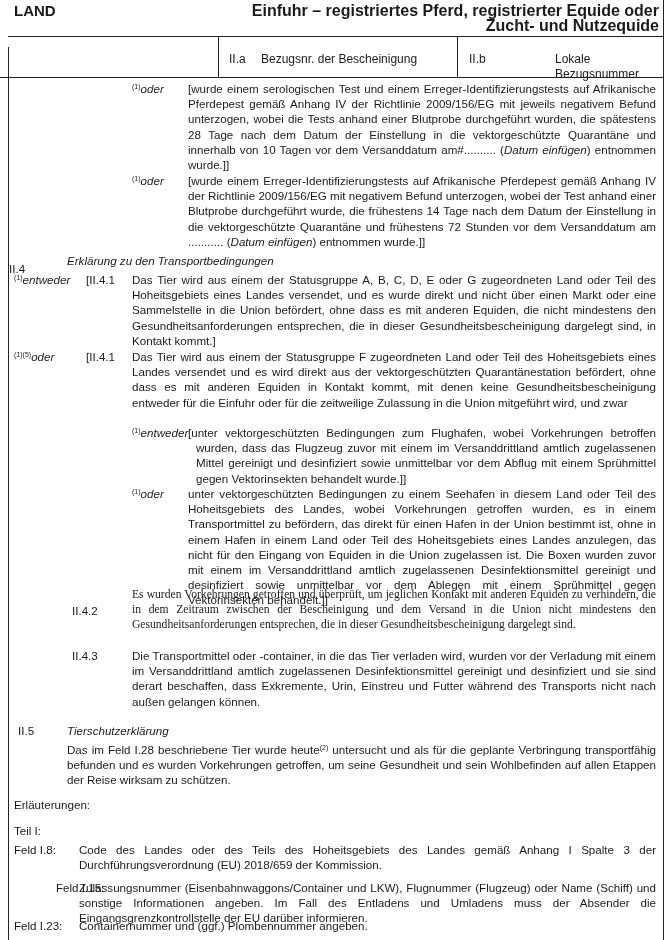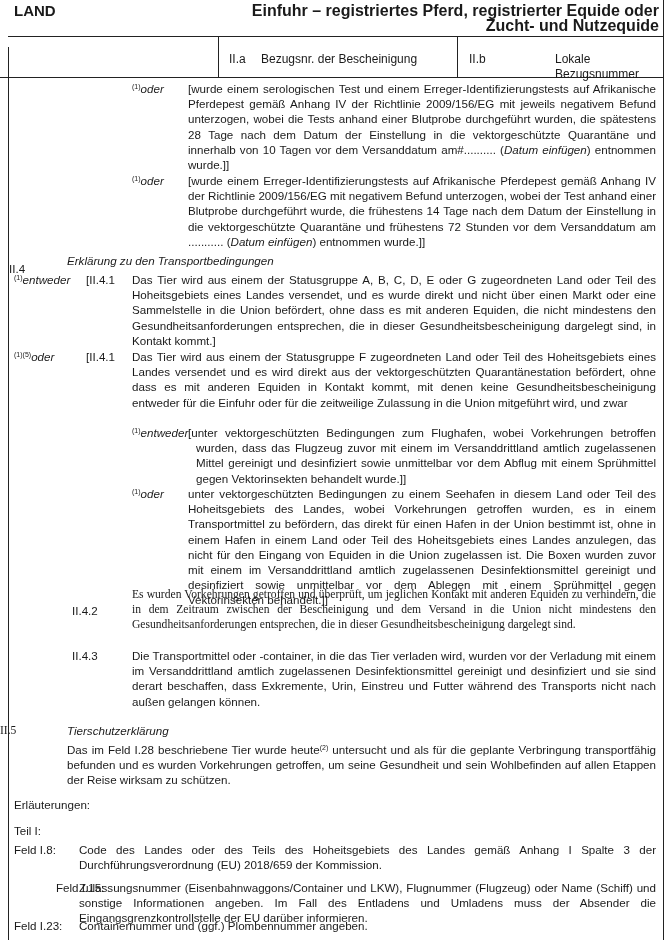--- a/index.html
+++ b/index.html
@@ -85,21 +85,21 @@
   <sup>(1)</sup><span class="it">oder</span>
 </div>
 <div class="para j" style="left:188px; top:486px; width:468px;">unter vektorgeschützten Bedingungen zu einem Seehafen in diesem Land oder Teil des Hoheitsgebiets des Landes, wobei Vorkehrungen getroffen wurden, es in einem Transportmittel zu befördern, das direkt für einen Hafen in der Union bestimmt ist, ohne in einem Hafen in einem Land oder Teil des Hoheitsgebiets eines Landes anzulegen, das nicht für den Eingang von Equiden in die Union zugelassen ist. Die Boxen wurden zuvor mit einem im Versanddrittland amtlich zugelassenen Desinfektionsmittel gereinigt und desinfiziert sowie unmittelbar vor dem Ablegen mit einem Sprühmittel gegen Vektorinsekten behandelt.]]</div>
 
 <div class="para" style="left:72px; top:587px;margin-top:16px;">II.4.2</div>
 <div class="para j" style="left:132px; top:587px; width:524px;font-family:Liberation Serif, serif;">Es wurden Vorkehrungen getroffen und überprüft, um jeglichen Kontakt mit anderen Equiden zu verhindern, die in dem Zeitraum zwischen der Bescheinigung und dem Versand in die Union nicht mindestens den Gesundheitsanforderungen entsprechen, die in dieser Gesundheitsbescheinigung dargelegt sind.</div>
 
 <div class="para" style="left:72px; top:648px;text-align:center;">II.4.3</div>
 <div class="para j" style="left:132px; top:648px; width:524px;">Die Transportmittel oder -container, in die das Tier verladen wird, wurden vor der Verladung mit einem im Versanddrittland amtlich zugelassenen Desinfektionsmittel gereinigt und desinfiziert und sie sind derart beschaffen, dass Exkremente, Urin, Einstreu und Futter während des Transports nicht nach außen gelangen können.</div>
 
-<div class="para" style="left:0; top:723px;font-family:Liberation Serif, serif;">II.5</div>
+<div class="para" style="left:18px; top:723px;">II.5</div>
 <div class="para it" style="left:67px; top:723px;">Tierschutzerklärung</div>
 <div class="para j" style="left:67px; top:742px; width:589px;">
   <span>Das im Feld I.28 beschriebene Tier wurde heute</span><sup>(2)</sup><span> untersucht und als für die geplante Verbringung transportfähig befunden und es wurden Vorkehrungen getroffen, um seine Gesundheit und sein Wohlbefinden auf allen Etappen der Reise wirksam zu schützen.</span>
 </div>
 
 <div class="para" style="left:14px; top:797px;">Erläuterungen:</div>
 <div class="para" style="left:14px; top:823px;">Teil I:</div>
 
 <div class="para" style="left:14px; top:842px;">Feld I.8:</div>
 <div class="para j" style="left:79px; top:842px; width:577px;">Code des Landes oder des Teils des Hoheitsgebiets des Landes gemäß Anhang I Spalte 3 der Durchführungsverordnung (EU) 2018/659 der Kommission.</div>

